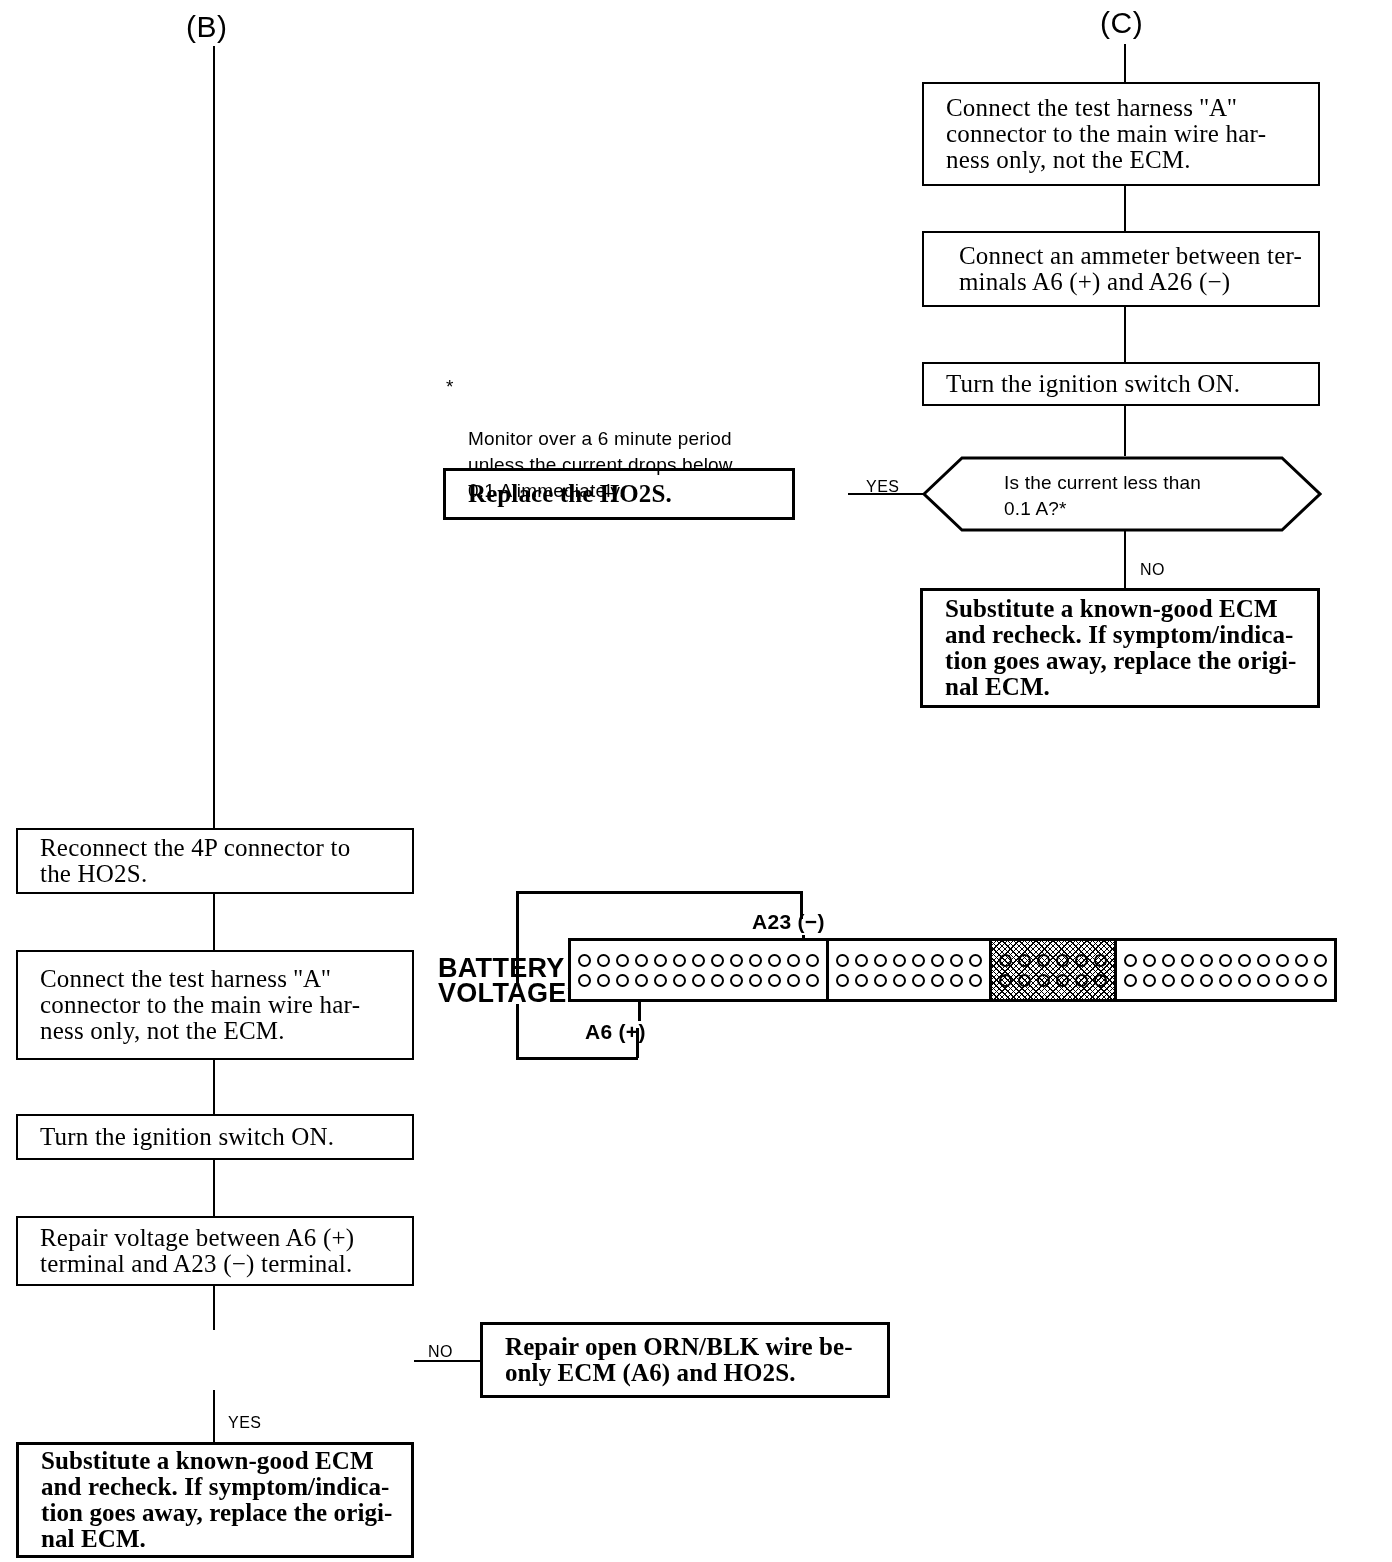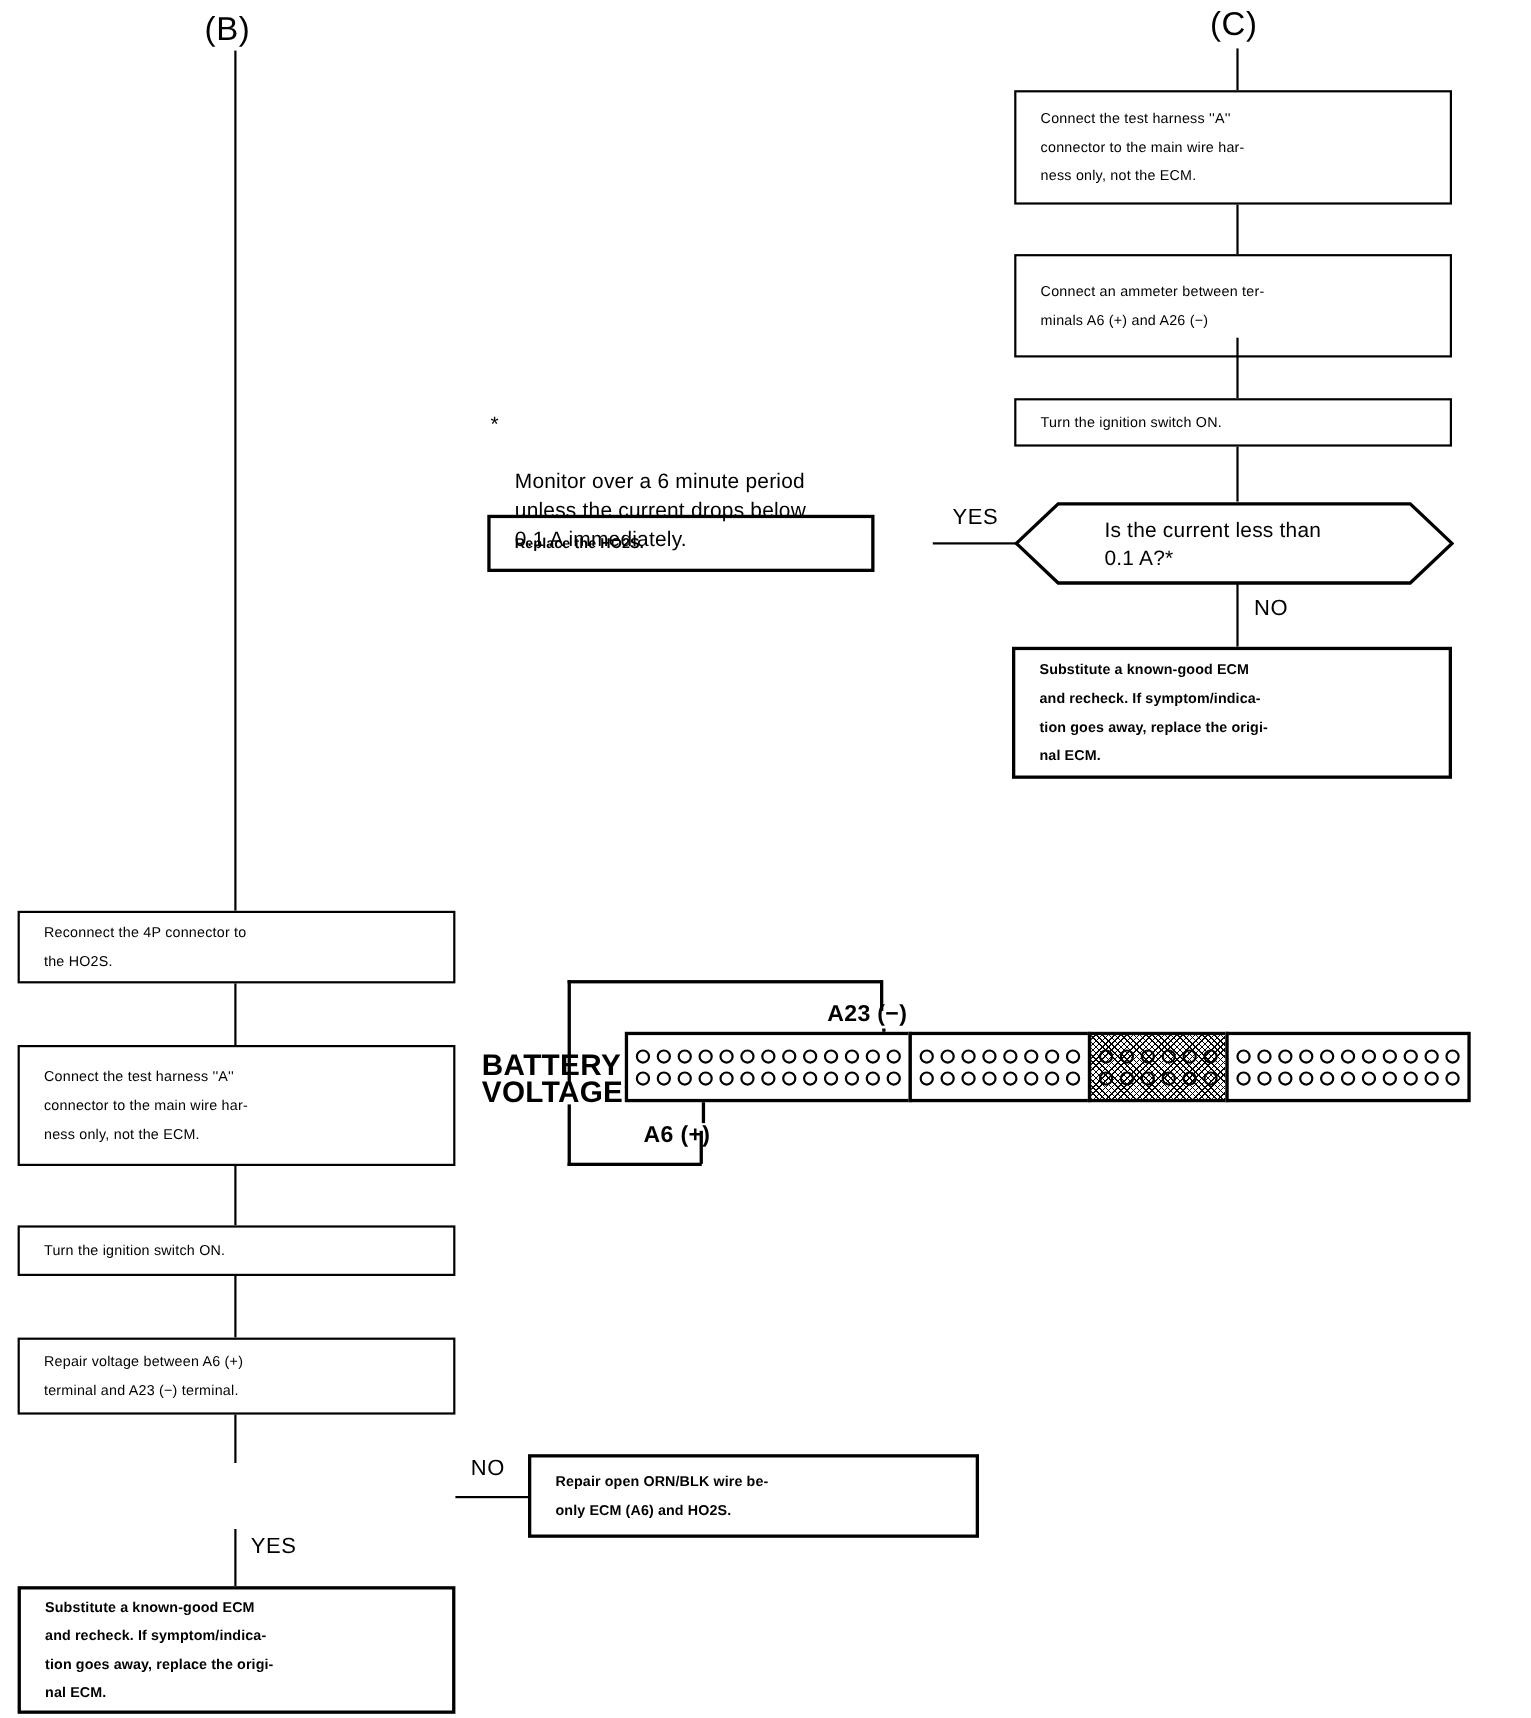--- a/index.html
+++ b/index.html
@@ -29,25 +29,26 @@
 
   
   .pbox {
     box-sizing: border-box;
     border: 2px solid #000;
     background: #fff;
     display: flex;
     align-items: center;
   }
   .pbox .txt {
-    font-size: 13px;
+    font-size: 25px;
     line-height: 26px;
     padding: 0 16px 0 22px;
     white-space: pre-line;
     letter-spacing: 0.2px;
+    font-family: Liberation Serif, serif;
   }
   .pbox.bold {
     border-width: 3px;
   }
   .pbox.bold .txt {
     font-weight: bold;
     letter-spacing: 0.1px;
   }
 
   
@@ -64,24 +65,25 @@
   }
 
   
   .vline { background: #000; width: 2px; }
   .hline { background: #000; height: 2px; }
   .vline3 { background: #000; width: 3px; }
   .hline3 { background: #000; height: 3px; }
 
   
   .branch-label {
-    font-size: 20px;
+    font-size: 16px;
     line-height: 1;
     letter-spacing: 0.5px;
     white-space: nowrap;
+    margin-top: 19px;
   }
 
   
   .note {
     font-size: 19px;
     line-height: 26px;
     white-space: pre-line;
     letter-spacing: 0.2px;
   }
   .note .star { position: absolute; left: 0; top: 0; }
@@ -191,21 +193,21 @@
   <div class="abs vline" style="left:1124px; top:44px; height:38px;"></div>
 
   <div class="abs pbox" style="left:922px; top:82px; width:398px; height:104px;">
     <span class="txt">Connect the test harness ''A''
 connector to the main wire har-
 ness only, not the ECM.</span>
   </div>
 
   <div class="abs vline" style="left:1124px; top:186px; height:45px;"></div>
 
-  <div class="abs pbox" style="left:922px; top:231px; width:398px; height:94px;">
+  <div class="abs pbox" style="left:922px; top:231px; width:398px; height:76px;justify-content:flex-end;">
     <span class="txt">Connect an ammeter between ter-
 minals A6 (+) and A26 (−)</span>
   </div>
 
   <div class="abs vline" style="left:1124px; top:307px; height:55px;"></div>
 
   <div class="abs pbox" style="left:922px; top:362px; width:398px; height:44px;">
     <span class="txt">Turn the ignition switch ON.</span>
   </div>
 

